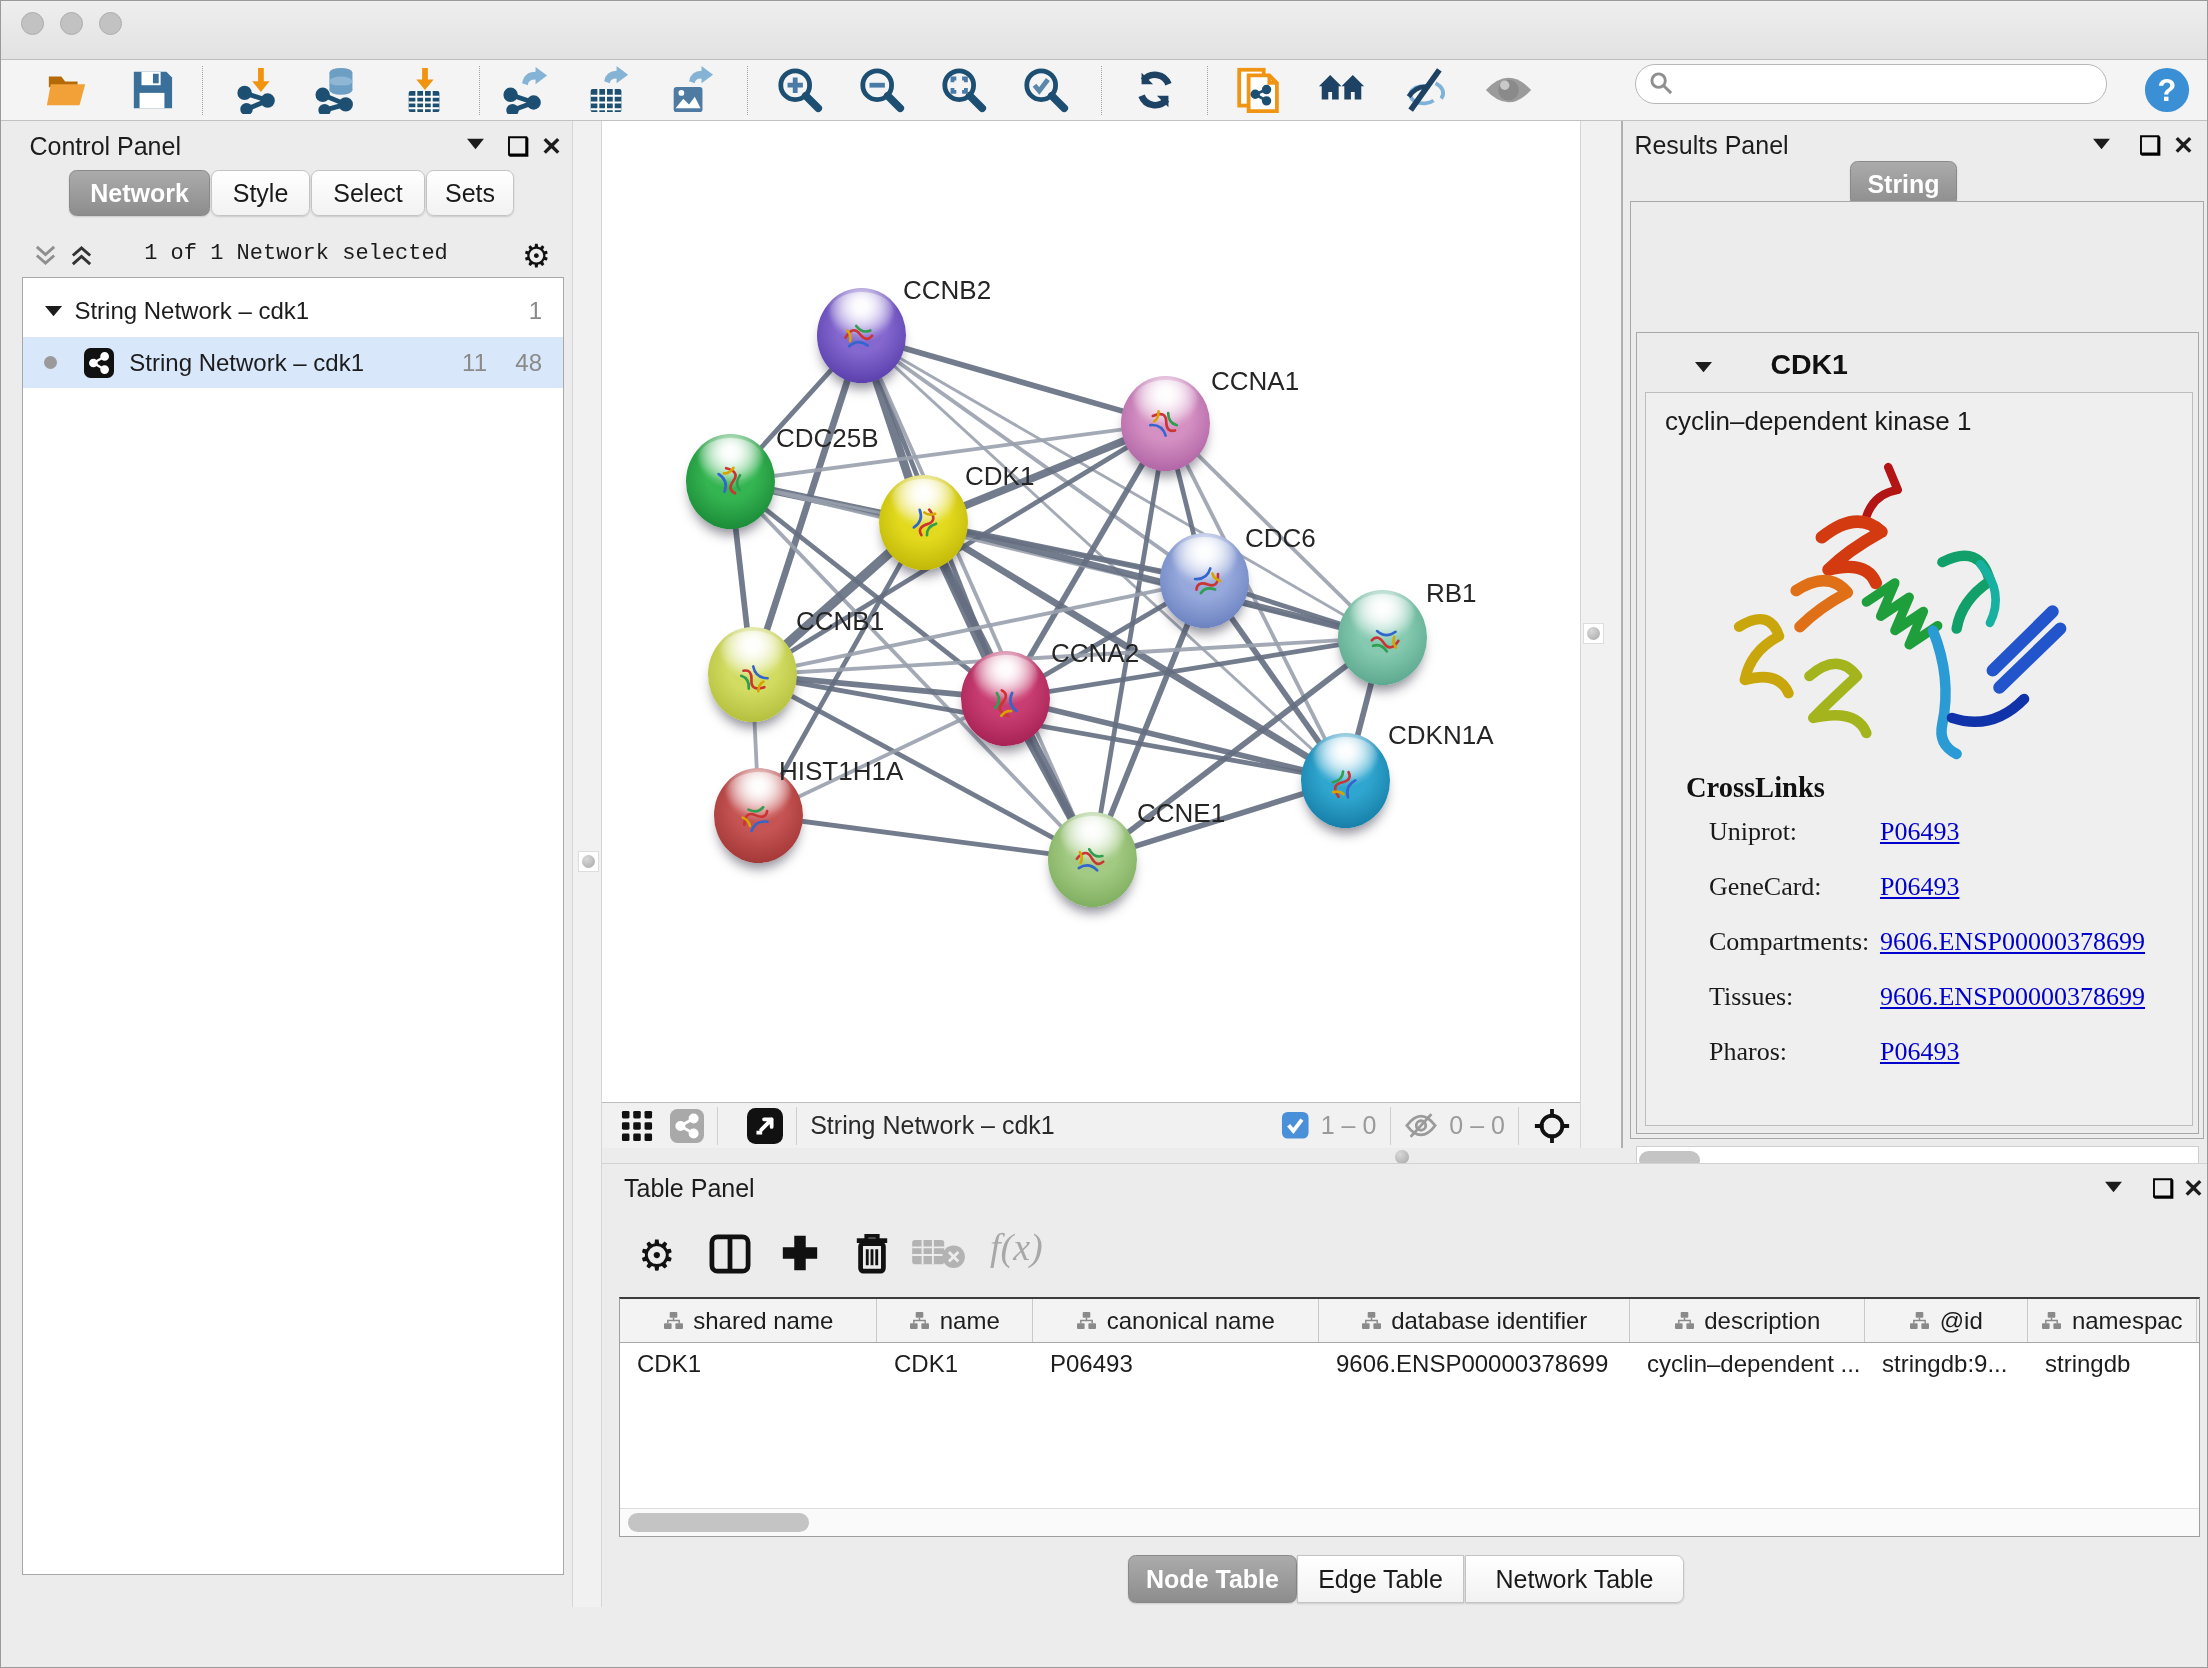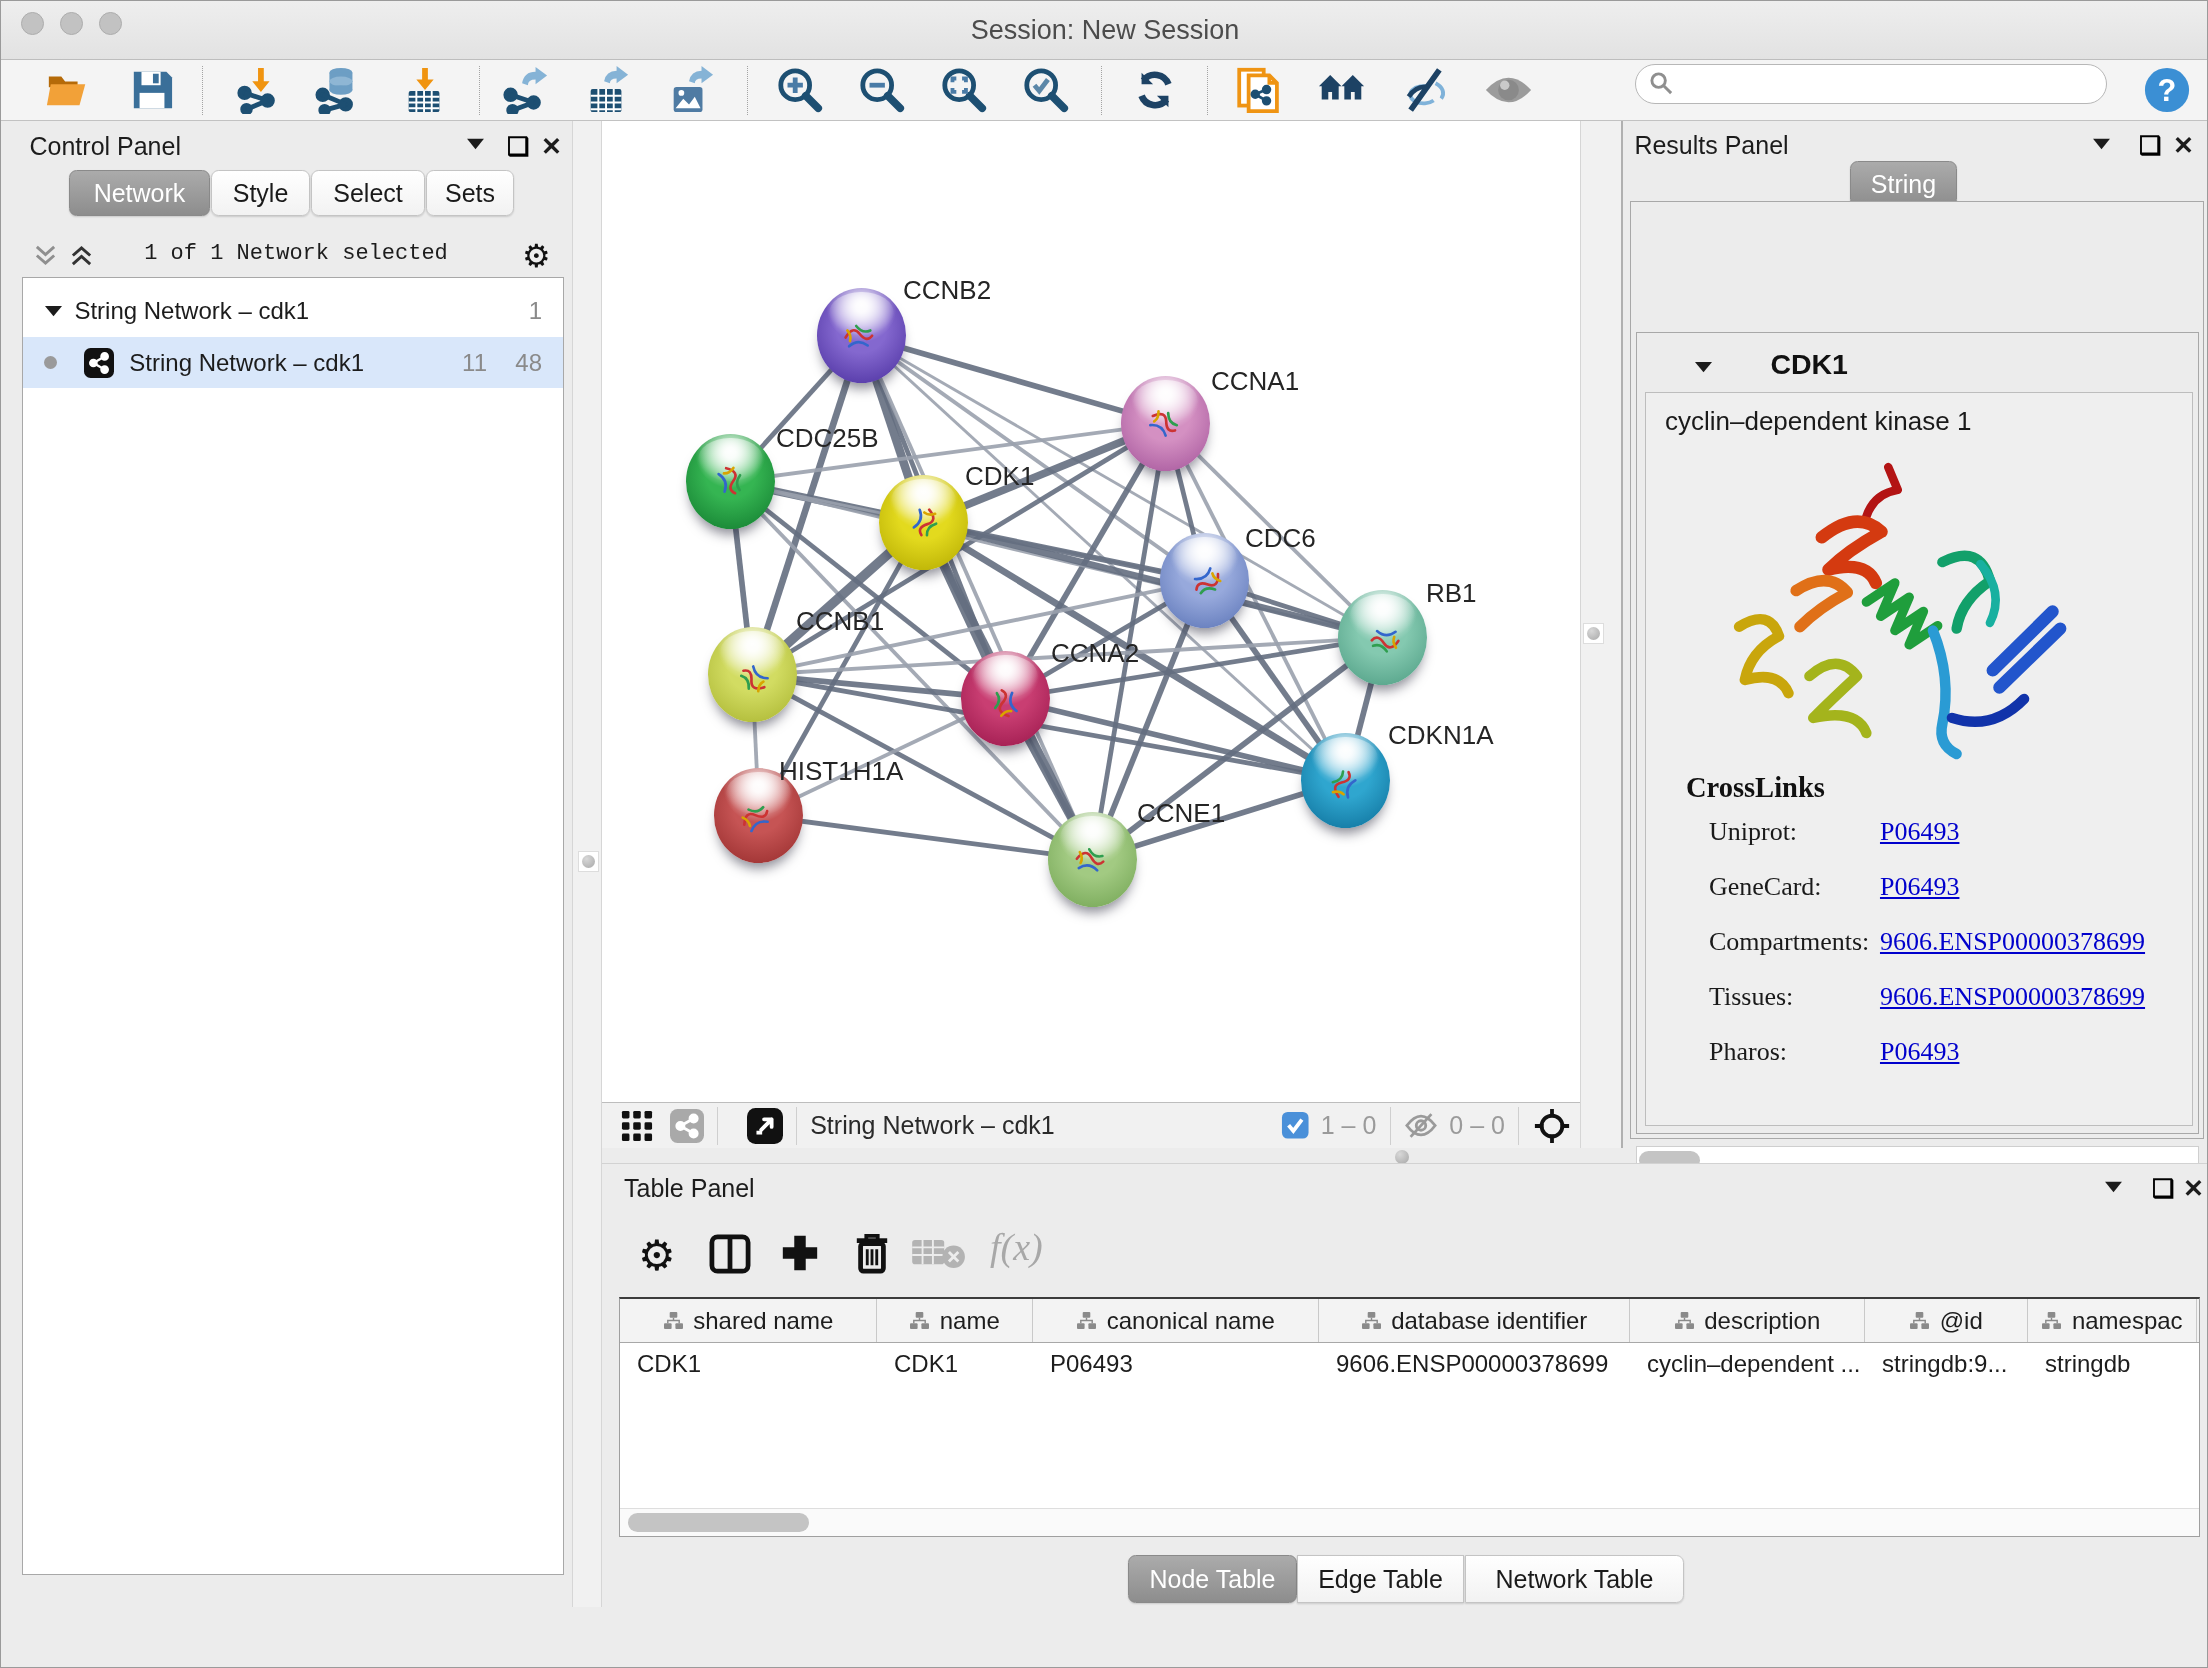--- a/index.html
+++ b/index.html
@@ -21,21 +21,21 @@
   .tsep { top:5.7px; width:0; height:49px; border-left:1.9px dotted #a3a3a3; }
   .searchbox { top:3.8px; width:472px; height:40px; background:#fff; border:1.9px solid #b7b7b7; border-radius:20px;
     display:flex; align-items:center; padding-left:13.3px; }
   .searchbox input { border:none; outline:none; font-size:23px; width:409px; background:transparent; }
 
   
   .panel-title { font-size:25px; color:#1c1c1c; }
   .pctl { font-size:25px; color:#1c1c1c; font-weight:bold; }
   .tab { display:inline-block; text-align:center; font-size:25px; padding:7.6px 0; border:1px solid #c4c4c4;
     background:linear-gradient(#ffffff,#f2f2f2); color:#1a1a1a; border-radius:7.6px; box-shadow:0 1px 1.9px rgba(0,0,0,.15); }
-  .tab.sel { background:linear-gradient(#ababab,#8d8d8d); color:#fff; border-color:#8a8a8a; }
+  .tab.sel { background:linear-gradient(#ababab,#8d8d8d); color:#fff; border-color:#8a8a8a;font-weight:bold; }
 
   
   .treebox { background:#fff; border:1px solid #a8a8a8; }
   .treerow { position:absolute; left:0; width:100%; height:51px; font-size:24px; color:#1c1c1c;
     display:flex; align-items:center; }
   .treerow.sel { background:#d9e7fa; }
   .count { color:#8a8a8a; }
 
   
   .netpanel { background:#fff; }
@@ -78,21 +78,20 @@
 </style>
 </head>
 <body>
 
 <div id="app">
 
   <div class="abs titlebar">
     <div class="abs traffic" style="left:20px"></div>
     <div class="abs traffic" style="left:59px"></div>
     <div class="abs traffic" style="left:98px"></div>
-    <div class="abs wtitle">Session: New Session</div>
   </div>
 
   <div class="abs toolbar">
     <div class="abs tbtn" style="left:42px">
       <svg width="46" height="46" viewBox="0 0 48 48">
           <path d="M4 10 h13 l4 5 h13 v6 H4z" fill="#b56a08"></path>
           <path d="M6 18 h36 l-6 22 H2z" fill="#f2a138"></path>
         </svg>
     </div>
     <div class="abs tbtn" style="left:126px">

